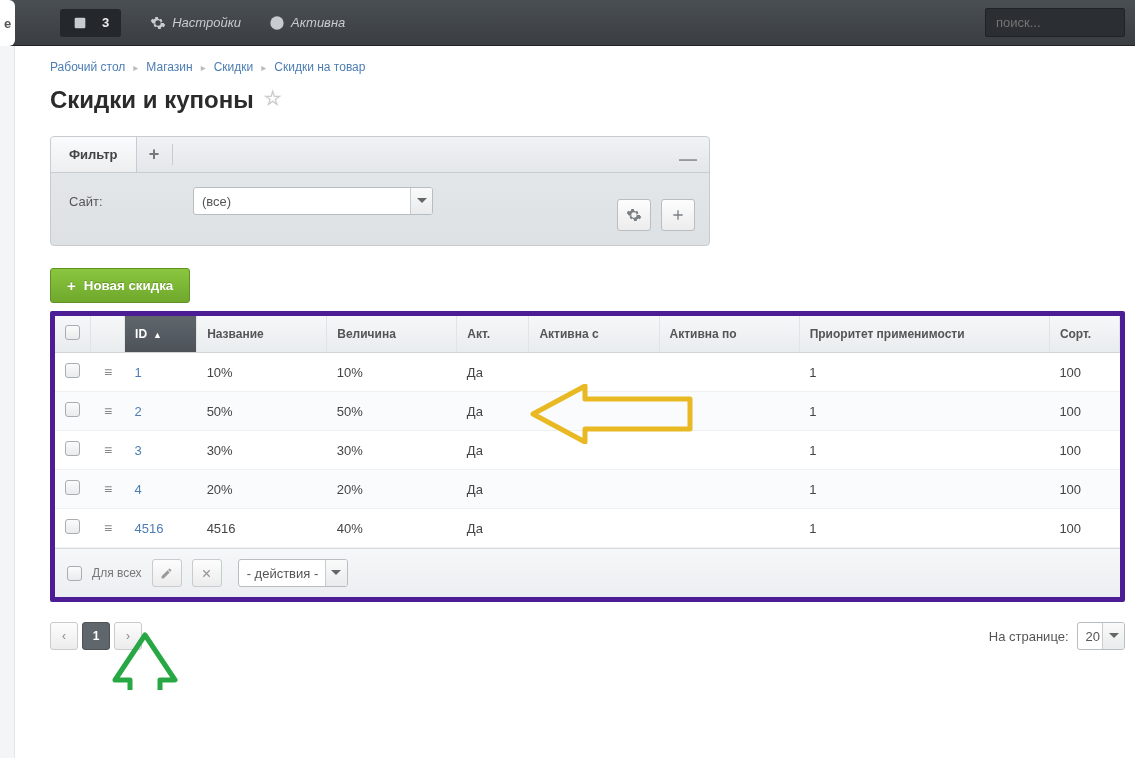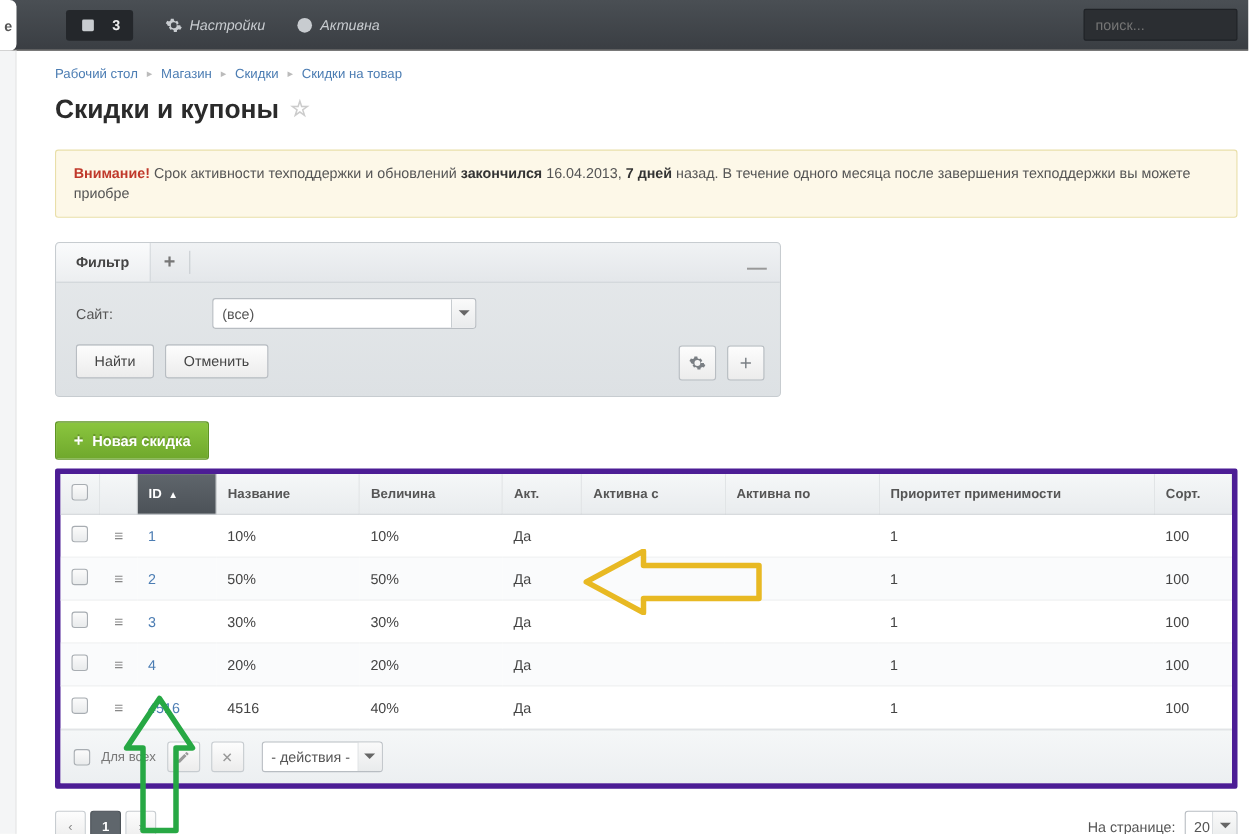--- a/index.html
+++ b/index.html
@@ -142,41 +142,34 @@
     <a>Скидки</a>
     <span class="sep">▸</span>
     <a>Скидки на товар</a>
   </div>
 
   <h1 class="page-title">
     <span>Скидки и купоны</span>
     <span class="star">☆</span>
   </h1>
 
-  <div class="warning">
-    <span class="attn">Внимание!</span><span> Срок активности техподдержки и обновлений </span><b>закончился</b><span> 16.04.2013, </span><b>7 дней</b><span> назад. В течение одного месяца после завершения техподдержки вы можете приобре</span>
-  </div>
 
   <div class="filter-panel">
     <div class="filter-tabs">
       <div class="filter-tab">Фильтр</div>
       <div class="filter-add-tab">+</div>
     </div>
     <div class="filter-collapse">—</div>
     <div class="filter-body">
       <div class="filter-row">
         <label>Сайт:</label>
         <div class="select-wrap">
           <div class="select-look">(все)</div>
           <div class="select-caret"></div>
         </div>
-      </div>
-      <div class="filter-actions">
-        <button class="btn">Найти</button>
-        <button class="btn">Отменить</button>
       </div>
       <div class="filter-right-actions">
         <div class="icon-btn">
           <svg viewBox="0 0 24 24">
               <path d="M12 8a4 4 0 100 8 4 4 0 000-8zm9 4a7 7 0 01-.1 1.2l2 1.6-2 3.4-2.4-.9a7 7 0 01-2 1.2l-.4 2.5h-4l-.4-2.5a7 7 0 01-2-1.2l-2.4.9-2-3.4 2-1.6A7 7 0 013 12a7 7 0 01.1-1.2l-2-1.6 2-3.4 2.4.9a7 7 0 012-1.2L7.9 3h4l.4 2.5a7 7 0 012 1.2l2.4-.9 2 3.4-2 1.6c.1.4.1.8.1 1.2z"></path>
             </svg>
         </div>
         <div class="icon-btn">
           <svg viewBox="0 0 24 24">
               <path d="M11 5h2v6h6v2h-6v6h-2v-6H5v-2h6z"></path>

